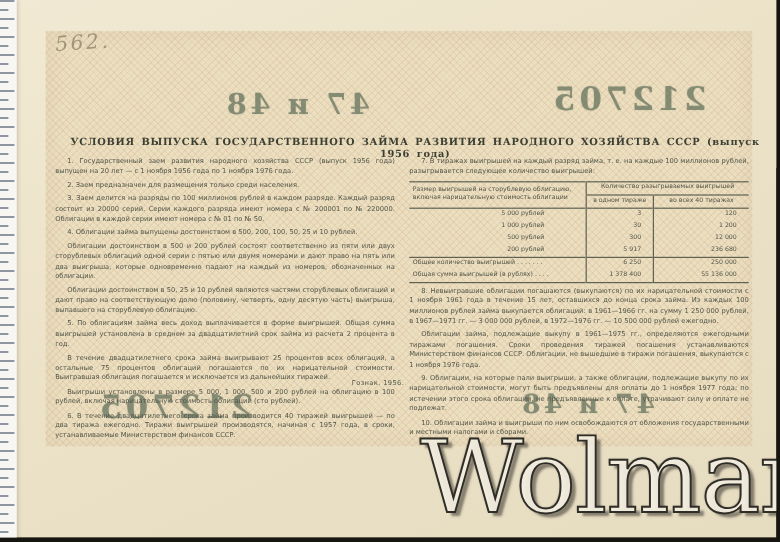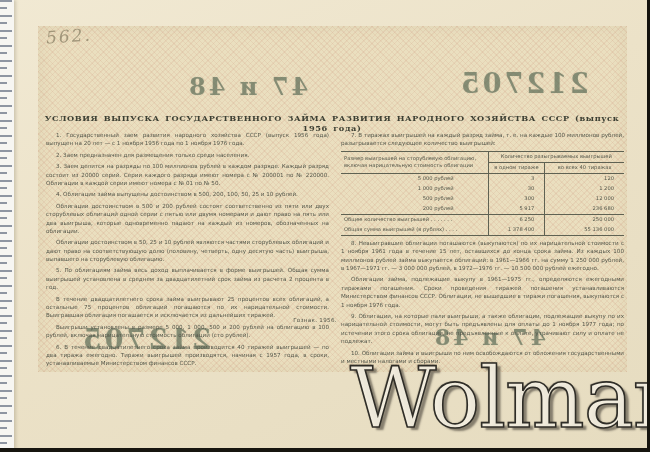--- a/index.html
+++ b/index.html
@@ -46,21 +46,21 @@
     color:rgba(86,102,82,0.55);
     transform:scaleX(-1);
     letter-spacing:3px;white-space:nowrap;
     text-shadow:0 0 1px rgba(86,102,82,0.3);
   }
   .ghost-top-serial{left:186px;top:72px;font-size:24px;}
   .ghost-top-number{left:458px;top:68px;font-size:27px;}
   .ghost-bottom-number{left:80px;top:324px;font-size:27px;}
   .ghost-bottom-serial{left:432px;top:324px;font-size:22px;}
   .title{
-    position:absolute;left:42px;top:113px;width:580px;
+    position:absolute;left:56px;top:113px;width:580px;
     text-align:center;
     font-family:"DejaVu Serif",serif;font-weight:bold;
     font-size:8.2px;letter-spacing:0.6px;word-spacing:2px;
     color:#3c3f33;
   }
   .columns{
     position:absolute;left:46px;top:131px;width:578px;
     display:flex;gap:12px;
     color:#53564a;
   }

